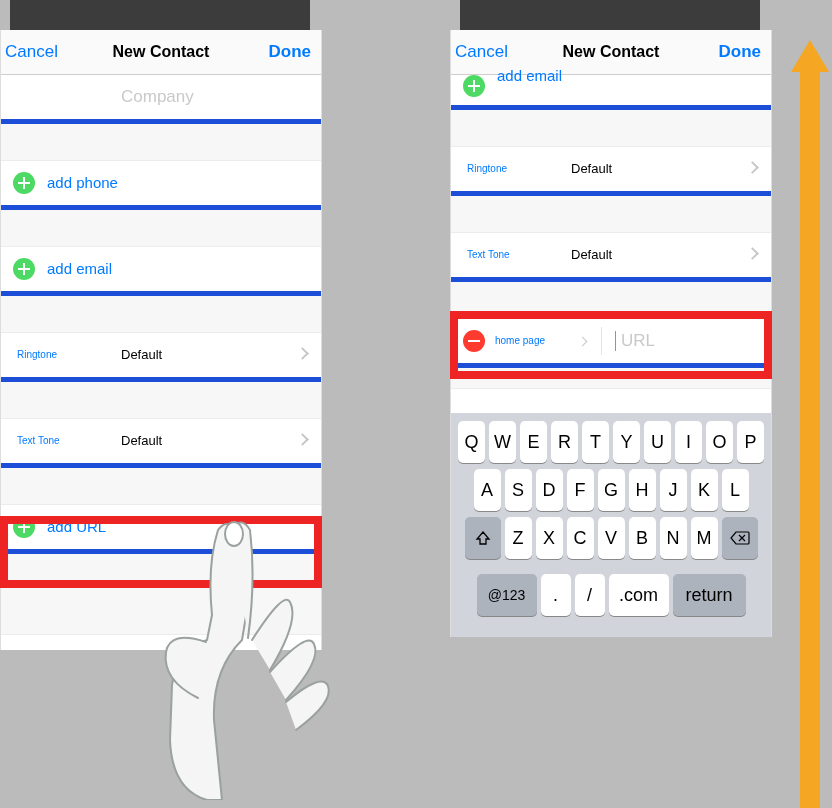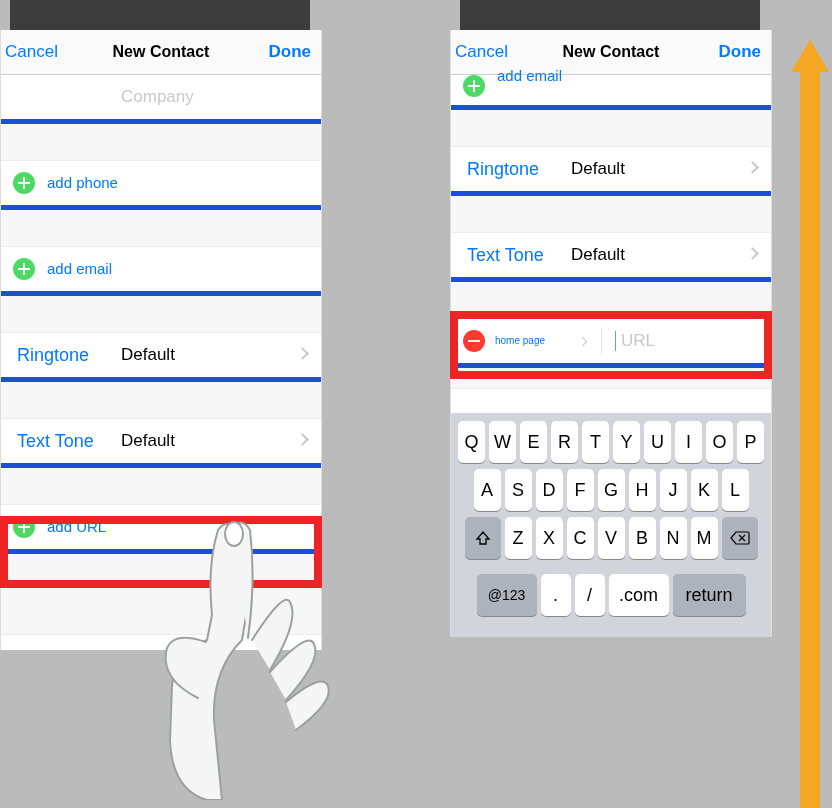--- a/index.html
+++ b/index.html
@@ -19,22 +19,22 @@
   .banner{position:absolute;height:30px;line-height:30px;background:#3c3c3c;color:#fff;text-align:center;font-size:13px;font-weight:600;}
 
   .row{position:relative;height:44px;line-height:44px;border-bottom:5px solid #1d4ed8;background:#fff;padding-left:28px;}
   .row .plus,.row .minus{position:absolute;left:12px;top:11px;width:22px;height:22px;border-radius:50%;}
   .row .plus{background:#4cd964;}
   .row .plus::before{content:"";position:absolute;left:10px;top:5px;width:2px;height:12px;background:#fff;}
   .row .plus::after {content:"";position:absolute;left:5px;top:10px;width:12px;height:2px;background:#fff;}
   .row .minus{background:#ff3b30;}
   .row .minus::after{content:"";position:absolute;left:5px;top:10px;width:12px;height:2px;background:#fff;}
   .row .bluelabel{position:absolute;left:46px;color:#007aff;font-size:15px;}
-  .row .smalllabel{position:absolute;left:16px;color:#007aff;font-size:18px;}
-  .row .value{position:absolute;left:120px;color:#000;font-size:17px;}
+  .row .smalllabel{position:absolute;left:16px;color:#007aff;font-size:10px;}
+  .row .value{position:absolute;left:120px;color:#000;font-size:13px;}
   .row .chev{position:absolute;right:14px;top:16px;width:7px;height:7px;border-top:2px solid #c8c8c8;border-right:2px solid #c8c8c8;transform:rotate(45deg);}
   .row .chev-small{position:absolute;width:6px;height:6px;border-top:1.5px solid #c8c8c8;border-right:1.5px solid #c8c8c8;transform:rotate(45deg);}
   .row .placeholder{position:absolute;color:#c9c9c9;font-size:17px;}
   .spacer{height:36px;background:#f7f7f7;border-bottom:1px solid #ececec;}
 
   
   .callout{position:absolute;border:8px solid #ee2424;box-sizing:border-box;pointer-events:none;}
 
   
   #arrow-stem{position:absolute;right:12px;top:68px;width:20px;height:740px;background:#f5a623;}

